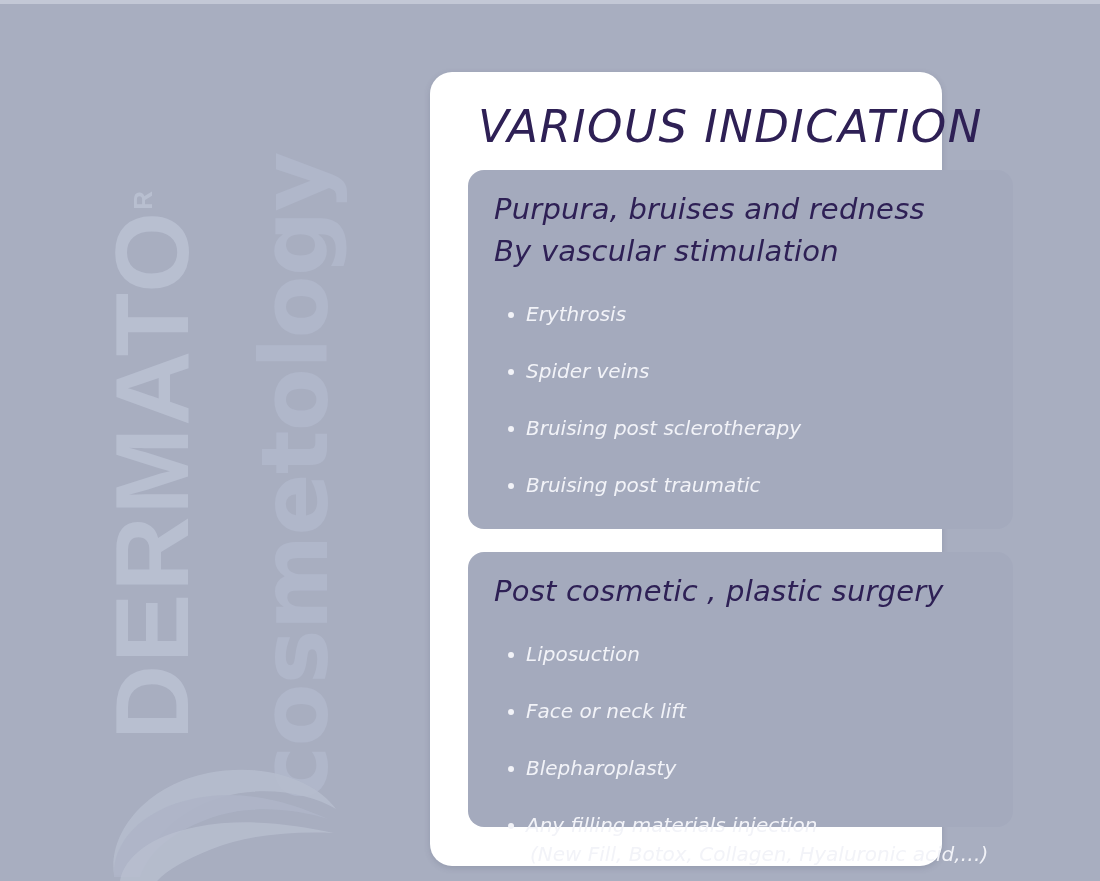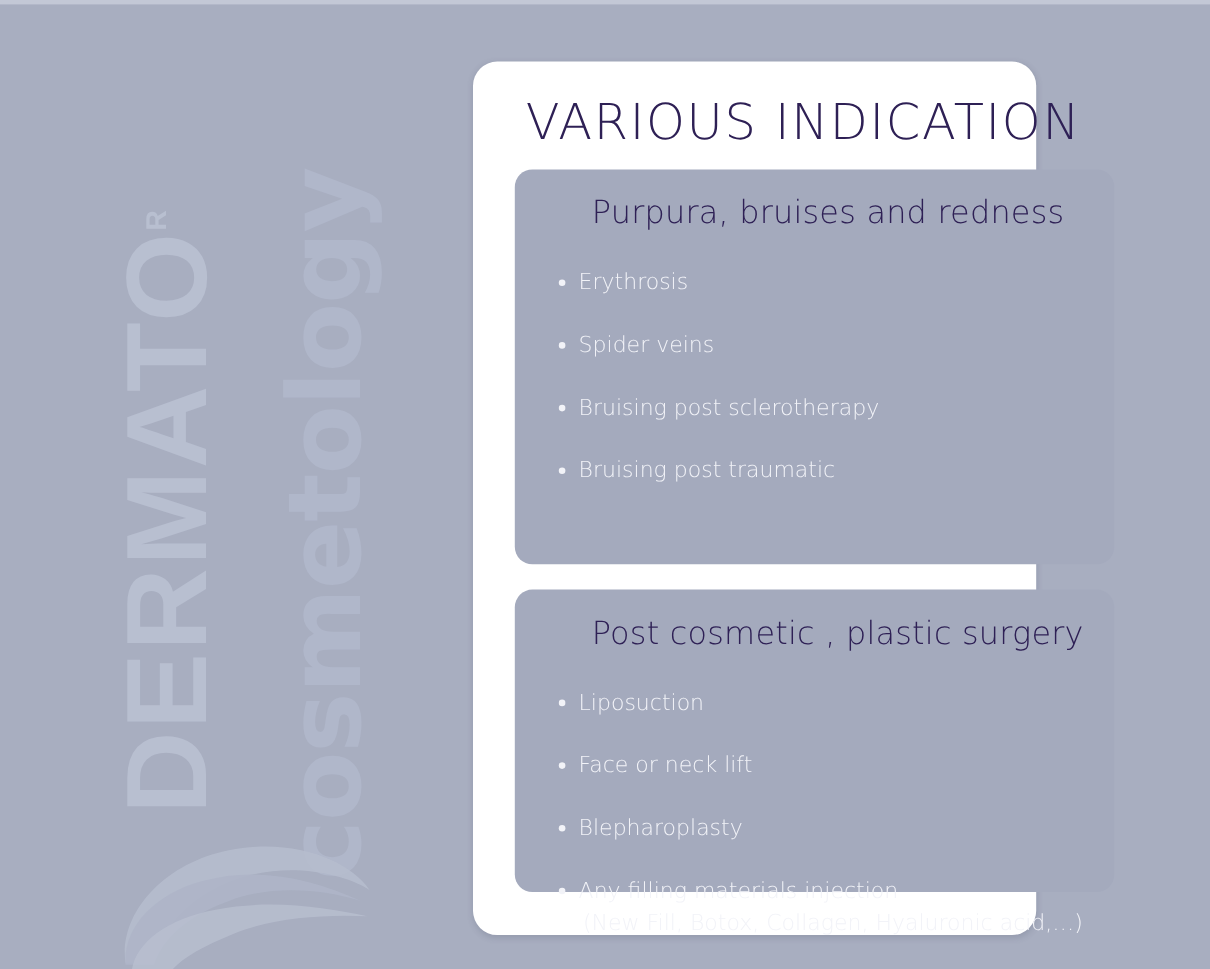--- a/index.html
+++ b/index.html
@@ -79,26 +79,27 @@
     left: 104px;
     top: 735px;
     width: 280px;
     height: 150px;
   }
 
   
   #content-card {
     position: absolute;
     left: 430px;
-    top: 56px;
+    top: 72px;
     width: 512px;
     height: 794px;
     background: #ffffff;
     border-radius: 22px;
     box-shadow: 0 2px 6px rgba(60,65,90,0.18);
+    font-style: italic;
   }
 
   #page-title {
     position: absolute;
     left: 48px;
     top: 28px;
     width: 550px;
     font-family: "DejaVu Sans", sans-serif;
     font-size: 45px;
     font-weight: 300;
@@ -121,21 +122,20 @@
   #panel-surgery  { top: 480px; height: 275px; }
 
   .panel-heading {
     font-family: "DejaVu Sans", sans-serif;
     font-size: 29px;
     font-weight: 300;
     color: #2e2055;
     line-height: 1.45;
     letter-spacing: 0.2px;
     white-space: nowrap;
-    margin-left: 44px;
   }
 
   .bullet-list {
     list-style: none;
     margin: 10px 0 0 0;
     padding: 0 0 0 14px;
   }
   .bullet-list li {
     position: relative;
     padding-left: 18px;
@@ -184,20 +184,21 @@
     </svg>
   </div>
 
   <div id="content-card">
 
     <div id="page-title">VARIOUS INDICATION</div>
 
     <div class="panel" id="panel-vascular">
       <div class="panel-heading">
         <div>Purpura, bruises and redness</div>
+        <div>By vascular stimulation</div>
       </div>
       <ul class="bullet-list">
         <li><span>Erythrosis</span></li>
         <li><span>Spider veins</span></li>
         <li><span>Bruising post sclerotherapy</span></li>
         <li><span>Bruising post traumatic</span></li>
       </ul>
     </div>
 
     <div class="panel" id="panel-surgery">

